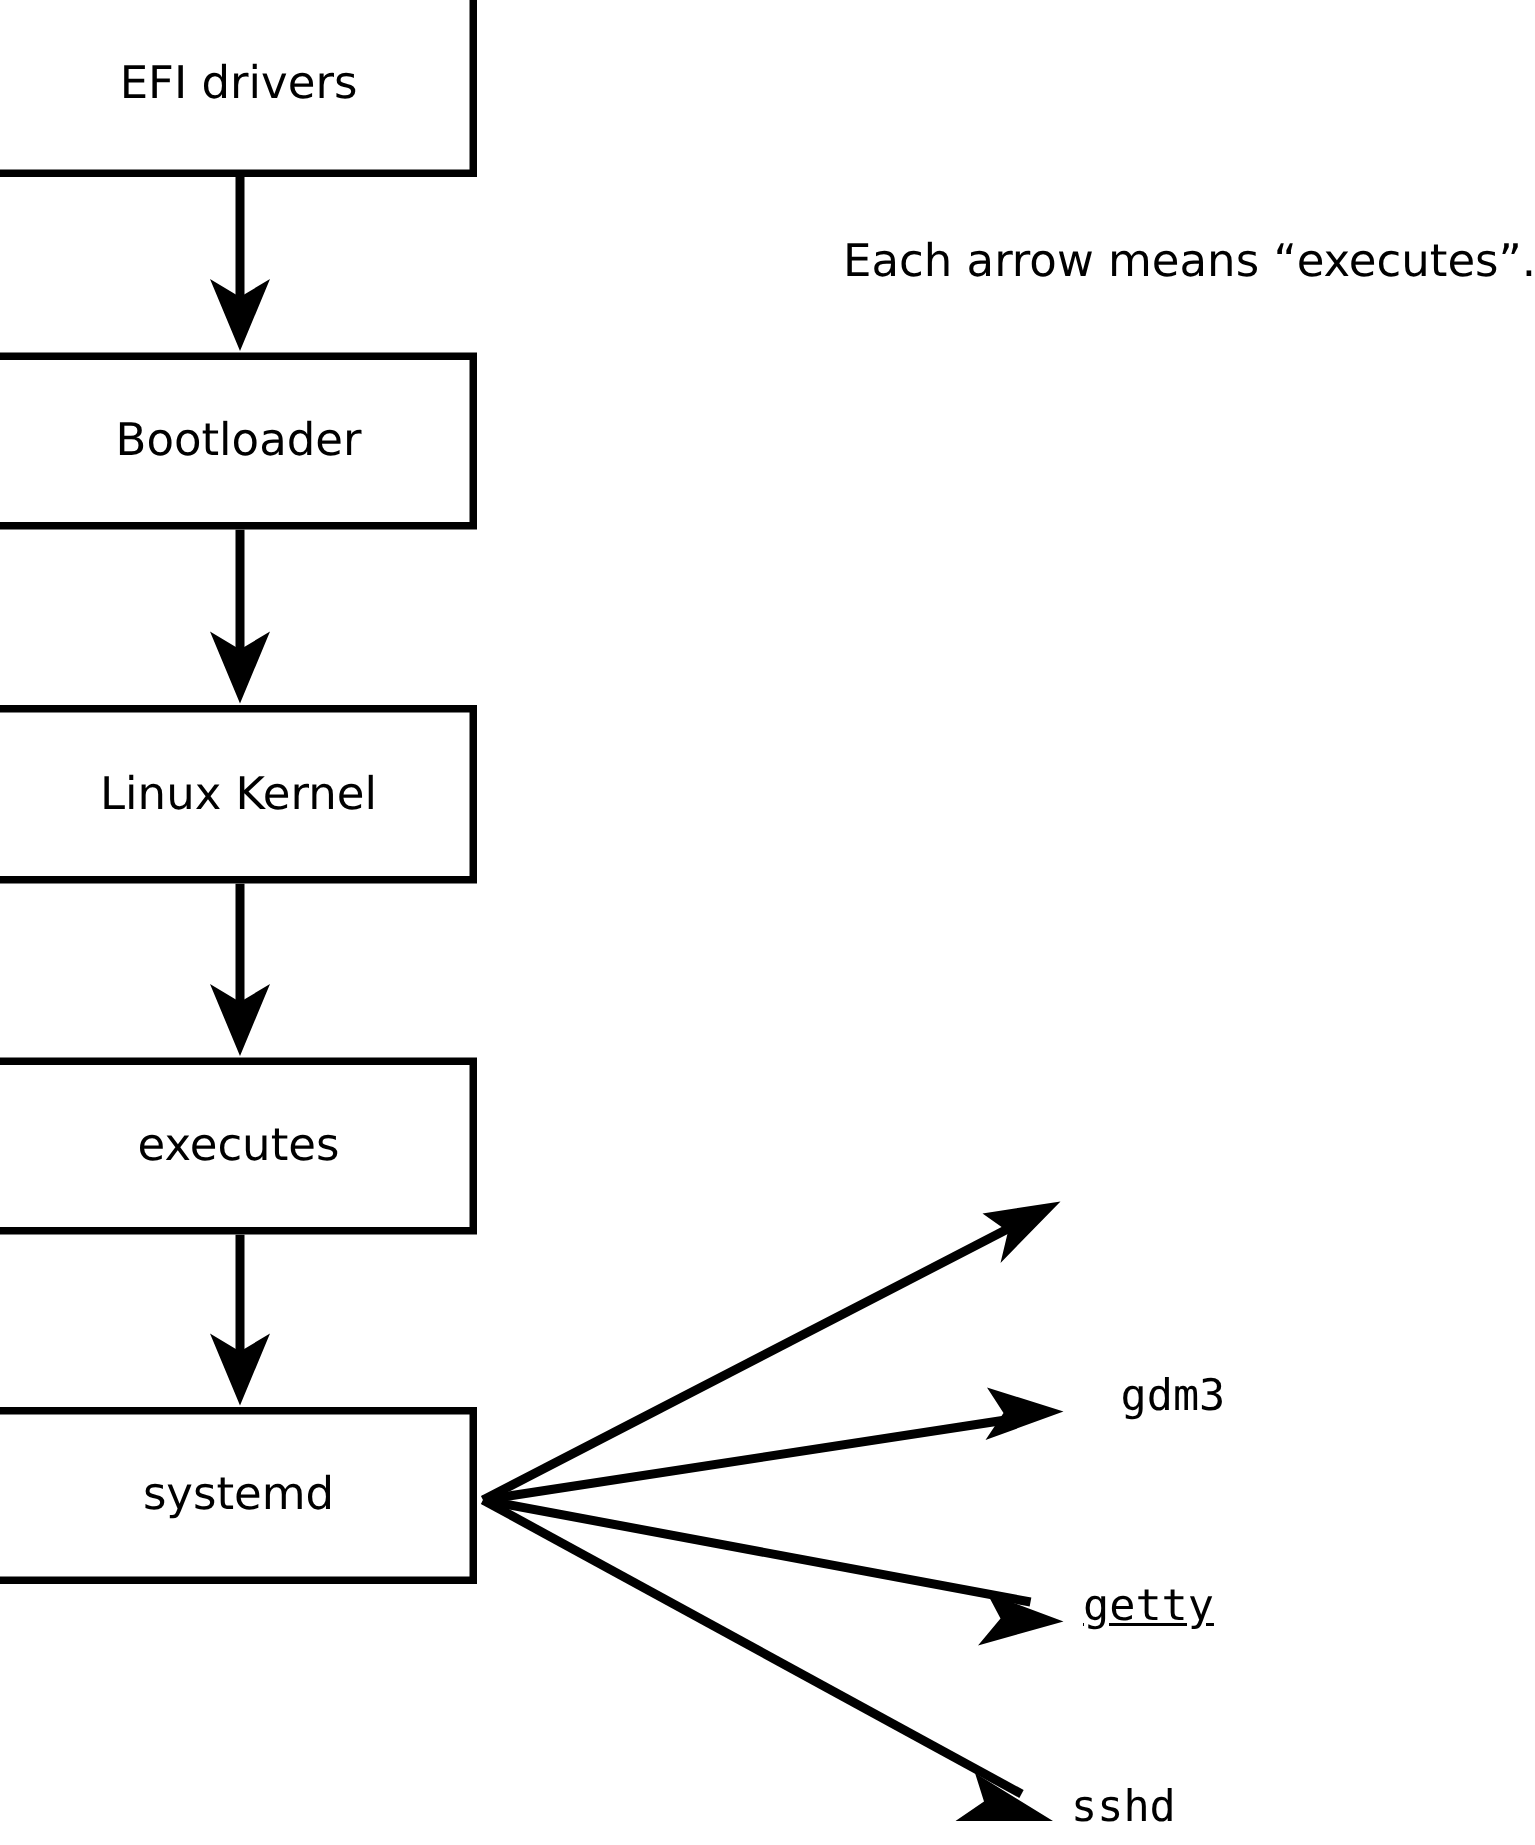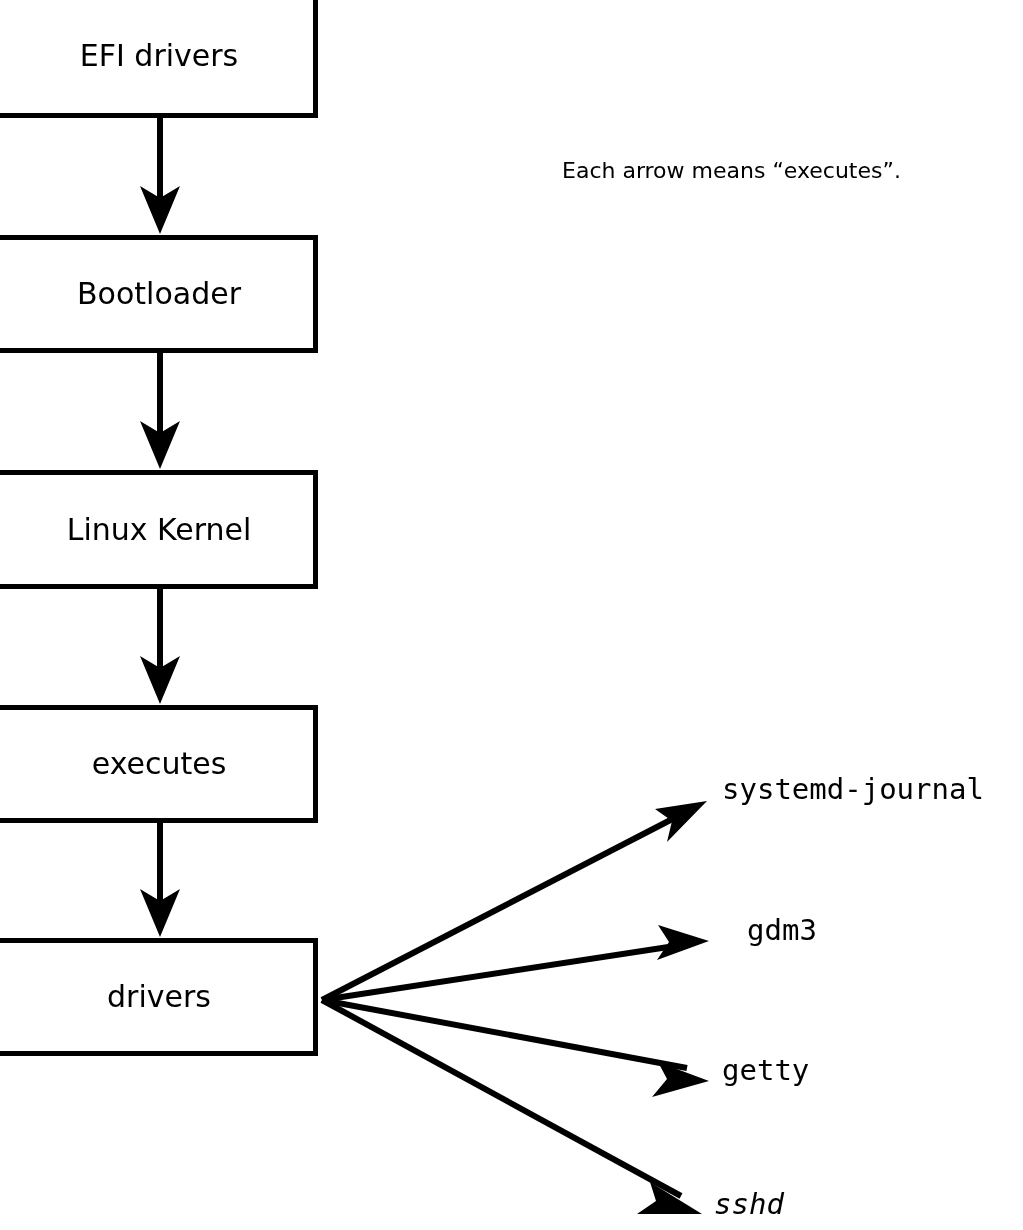--- a/index.html
+++ b/index.html
@@ -62,39 +62,39 @@
   #box-linux-kernel .node-label,
   #box-initramfs .node-label,
   #box-systemd .node-label { transform: translateX(5px); }
 
   
   #caption-executes {
     position: absolute;
     left: 562px;
     top: 160px;
     font-family: "DejaVu Sans", sans-serif;
-    font-size: 22px;
+    font-size: 30px;
     line-height: 1;
     color: #000000;
     white-space: nowrap;
   }
 
   
   .service-label {
     position: absolute;
     font-family: "DejaVu Sans Mono", monospace;
     font-size: 29px;
     line-height: 1;
     color: #000000;
     white-space: nowrap;
   }
   #service-label-0 { left: 722px; top: 775px; }
   #service-label-1 { left: 722px; top: 916px; margin-left: 25px; }
-  #service-label-2 { left: 722px; top: 1056px; }
-  #service-label-3 { left: 714px; top: 1190px; font-style: italic; }
+  #service-label-2 { left: 722px; top: 1056px; text-decoration: underline; }
+  #service-label-3 { left: 714px; top: 1190px; }
 </style>
 </head>
 <body>
 
 <div id="diagram-root">
 
   <svg id="diagram-svg" viewBox="0 0 1023 1230" xmlns="http://www.w3.org/2000/svg">
 
     <g>
       <line x1="160" y1="118" x2="160" y2="211" stroke="#000000" stroke-width="6"></line>
@@ -147,23 +147,22 @@
 
   <div class="node-box" id="box-linux-kernel">
     <span class="node-label">Linux Kernel</span>
   </div>
 
   <div class="node-box" id="box-initramfs">
     <span class="node-label">executes</span>
   </div>
 
   <div class="node-box" id="box-systemd">
-    <span class="node-label">drivers</span>
+    <span class="node-label">systemd</span>
   </div>
 
   <div id="caption-executes">Each arrow means “executes”.</div>
 
-  <div class="service-label" id="service-label-0">systemd-journal</div>
   <div class="service-label" id="service-label-1">gdm3</div>
   <div class="service-label" id="service-label-2">getty</div>
   <div class="service-label" id="service-label-3">sshd</div>
 
 </div>
 
 </body></html>

